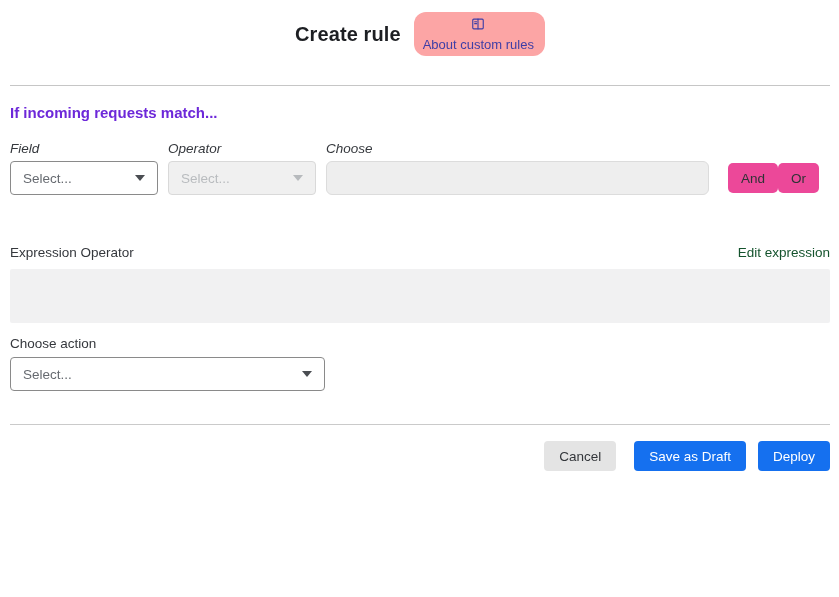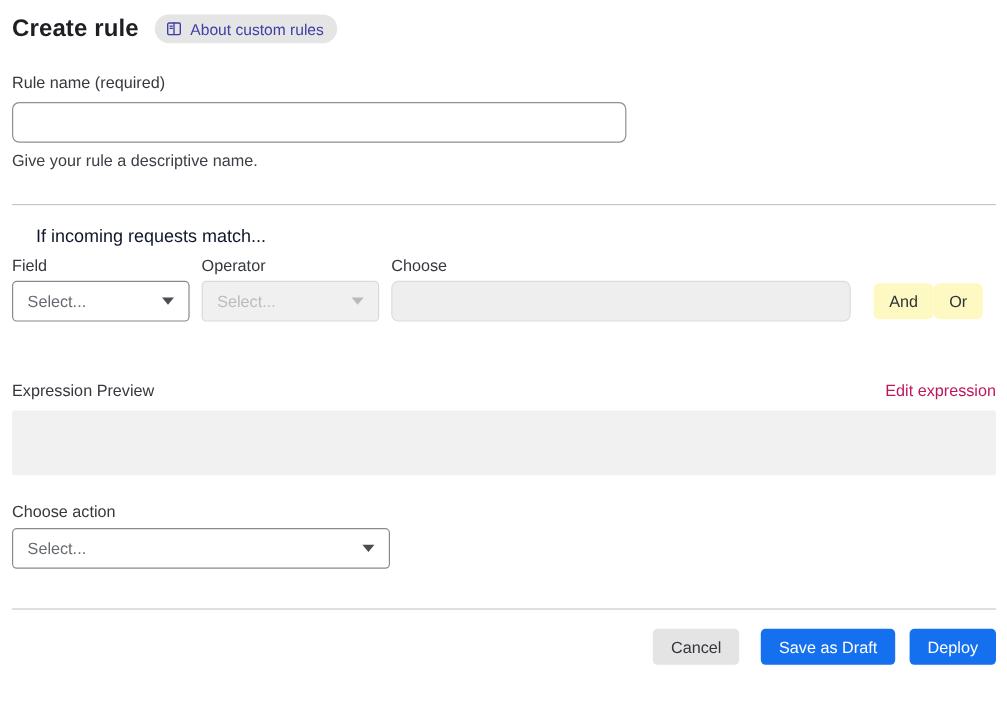--- a/index.html
+++ b/index.html
@@ -14,39 +14,41 @@
   .container {
     padding: 10px 9px 20px 10px;
   }
 
   
   .title-row {
     display: flex;
     align-items: center;
     gap: 13px;
     margin-top: 2px;
+    justify-content: center;
   }
   .page-title {
     font-size: 20px;
     font-weight: 700;
     color: #1d1f23;
     letter-spacing: 0.1px;
   }
   .about-badge {
     display: inline-flex;
     align-items: center;
     gap: 7px;
-    background: #e5e5e5;
+    background: #fca5a5;
     color: #3e3ea6;
     font-size: 13px;
     line-height: 1;
     padding: 5px 11px 5px 9px;
     border-radius: 12px;
     text-decoration: none;
     cursor: pointer;
+    flex-direction: column;
   }
   .about-badge svg { display: block; }
 
   
   .field-label {
     font-size: 13.5px;
     color: #35383d;
   }
   .helper-text {
     font-size: 13.5px;
@@ -65,23 +67,22 @@
     background: #fff;
     outline: none;
   }
   .divider {
     border: none;
     border-top: 1px solid #c6c6c6;
     height: 0;
   }
   .section-heading {
     font-size: 15px;
-    font-weight: 400;
-    color: #0f172a;
-    margin-left: 20px;
+    font-weight: 700;
+    color: #6d28d9;
   }
 
   
   .select-box {
     display: flex;
     align-items: center;
     justify-content: space-between;
     height: 34px;
     border: 1px solid #8a8a8a;
     border-radius: 4px;
@@ -102,21 +103,22 @@
     width: 0; height: 0;
     border-left: 5px solid transparent;
     border-right: 5px solid transparent;
     border-top: 6px solid #4a4d52;
   }
   .select-box.disabled .caret { border-top-color: #b7babd; }
 
   
   .match-labels {
     display: flex;
-    margin-top: 8px;
+    margin-top: 20px;
+    font-style: italic;
   }
   .match-labels .lbl-field { width: 158px; }
   .match-labels .lbl-operator { width: 158px; }
   .match-controls {
     display: flex;
     align-items: center;
     margin-top: 5px;
   }
   .sel-field { width: 148px; margin-right: 10px; }
   .sel-operator { width: 148px; margin-right: 10px; }
@@ -127,60 +129,60 @@
     border: 1px solid #dcdcdc;
     border-radius: 6px;
     padding: 0 10px;
     font-size: 13.5px;
     font-family: inherit;
     color: #9a9a9a;
     outline: none;
   }
   .gray-btn {
     height: 30px;
-    background: #fef9c3;
+    background: #ec4899;
     color: #303336;
     border: none;
     border-radius: 5px;
     font-size: 13.5px;
     font-family: inherit;
     padding: 0 13px;
     cursor: pointer;
   }
   .and-btn { margin-left: 19px; }
   .or-btn  { margin-left: 0; }
 
   
   .expr-row {
     display: flex;
     align-items: center;
     justify-content: space-between;
     margin-top: 50px;
   }
   .link {
     font-size: 13.5px;
-    color: #be185d;
+    color: #14532d;
     text-decoration: none;
     cursor: pointer;
     margin-left: 37px;
   }
   .expr-box {
     margin-top: 9px;
     width: 820px;
     height: 54px;
     background: #f1f1f2;
     border-radius: 2px;
     font-size: 13px;
     color: #555;
     padding: 8px 10px;
   }
 
   
   .action-heading { margin-top: 21px; }
-  .choose-label { margin-top: 23px; }
+  .choose-label { margin-top: 13px; }
   .sel-action {
     width: 315px;
     margin-top: 6px;
   }
 
   
   .footer-divider { margin-top: 33px; border-top-color: #cacaca; }
   .footer-row {
     display: flex;
     justify-content: flex-end;
@@ -220,25 +222,20 @@
           <rect x="2" y="2.5" width="12" height="11" rx="1.2"></rect>
           <line x1="8" y1="2.5" x2="8" y2="13.5"></line>
           <line x1="4.2" y1="5.4" x2="6.4" y2="5.4"></line>
           <line x1="4.2" y1="7.6" x2="6.4" y2="7.6"></line>
         </svg>
       </span>
       <span>About custom rules</span>
     </a>
   </div>
 
-  <div style="margin-top:24px;">
-    <label class="field-label">Rule name (required)</label>
-    <input type="text" class="text-input" style="margin-top: 7px;" value="">
-    <div class="helper-text" style="margin-top:7px;">Give your rule a descriptive name.</div>
-  </div>
 
   <hr class="divider" style="margin-top:29px;">
 
   <h2 class="section-heading" style="margin-top:18px;">If incoming requests match...</h2>
 
   <div class="match-labels">
     <span class="field-label lbl-field">Field</span>
     <span class="field-label lbl-operator">Operator</span>
     <span class="field-label">Choose</span>
   </div>
@@ -251,21 +248,21 @@
     <div class="select-box sel-operator disabled" aria-disabled="true" role="combobox">
       <span>Select...</span>
       <span class="caret"></span>
     </div>
     <input type="text" class="value-input" disabled="" value="" style="">
     <button class="gray-btn and-btn">And</button>
     <button class="gray-btn or-btn">Or</button>
   </div>
 
   <div class="expr-row">
-    <span class="field-label">Expression Preview</span>
+    <span class="field-label">Expression Operator</span>
     <a class="link">Edit expression</a>
   </div>
   <div class="expr-box"></div>
 
   <div class="field-label choose-label">Choose action</div>
   <div class="select-box sel-action" role="combobox">
     <span>Select...</span>
     <span class="caret"></span>
   </div>
 

